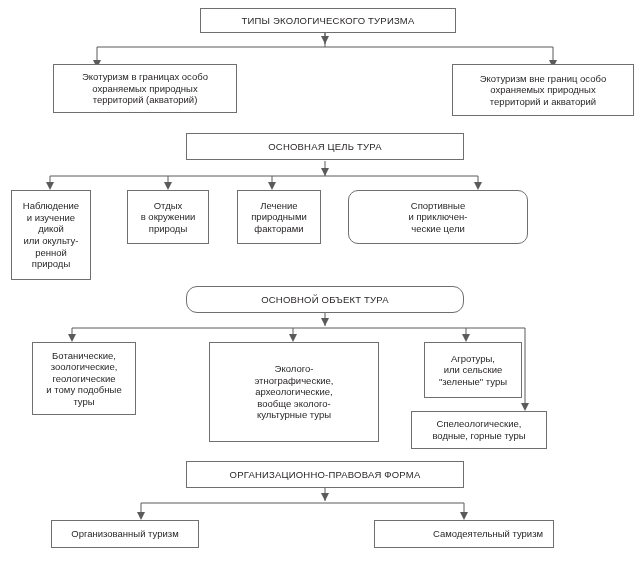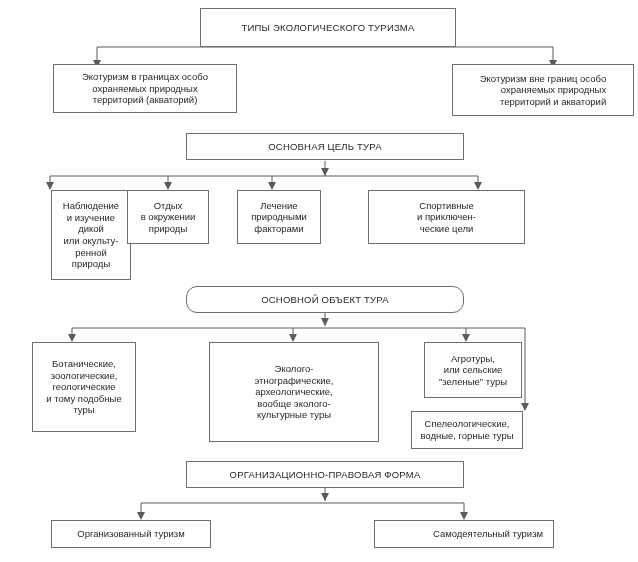--- a/index.html
+++ b/index.html
@@ -103,63 +103,63 @@
     <line x1="325" y1="488" x2="325" y2="501"></line>
     <polygon points="321,493 329,493 325,501"></polygon>
 
     <line x1="141" y1="503" x2="464" y2="503"></line>
     <line x1="141" y1="503" x2="141" y2="512"></line>
     <polygon points="137,512 145,512 141,520"></polygon>
     <line x1="464" y1="503" x2="464" y2="512"></line>
     <polygon points="460,512 468,512 464,520"></polygon>
   </svg>
 
-  <div class="node header" style="left:200px; top:8px; width:256px; height:39px;">ТИПЫ ЭКОЛОГИЧЕСКОГО ТУРИЗМА</div>
+  <div class="node header" style="left:200px; top:8px; width:256px; height:25px;">ТИПЫ ЭКОЛОГИЧЕСКОГО ТУРИЗМА</div>
 
   <div class="node leaf" style="left:21px; top:64px; width:184px; height:49px;margin-left:32px;">Экотуризм в границах особо
 охраняемых природных
 территорий (акваторий)</div>
-  <div class="node leaf" style="left:452px; top:64px; width:182px; height:52px;text-align:right;">Экотуризм вне границ особо
+  <div class="node leaf" style="left:452px; top:64px; width:182px; height:52px;">Экотуризм вне границ особо
 охраняемых природных
 территорий и акваторий</div>
 
   <div class="node header" style="left:186px; top:133px; width:278px; height:27px;text-align:right;">ОСНОВНАЯ ЦЕЛЬ ТУРА</div>
 
-  <div class="node leaf" style="left:11px; top:190px; width:80px; height:90px;margin-left:40px;">Наблюдение
+  <div class="node leaf" style="left:11px; top:190px; width:80px; height:90px;">Наблюдение
 и изучение
 дикой
 или окульту-
 ренной
 природы</div>
   <div class="node leaf" style="left:127px; top:190px; width:82px; height:54px;">Отдых
 в окружении
 природы</div>
   <div class="node leaf" style="left:237px; top:190px; width:84px; height:54px;">Лечение
 природными
 факторами</div>
-  <div class="node leaf" style="left:368px; top:190px; width:157px; height:54px;">Спортивные
+  <div class="node leaf" style="left:348px; top:190px; width:180px; height:54px;border-radius:10px;">Спортивные
 и приключен-
 ческие цели</div>
 
   <div class="node header" style="left:186px; top:286px; width:278px; height:27px;border-radius:11px;">ОСНОВНОЙ ОБЪЕКТ ТУРА</div>
 
-  <div class="node leaf" style="left:32px; top:342px; width:104px; height:90px;">Ботанические,
+  <div class="node leaf" style="left:32px; top:342px; width:104px; height:73px;">Ботанические,
 зоологические,
 геологические
 и тому подобные
 туры</div>
   <div class="node leaf" style="left:209px; top:342px; width:170px; height:100px;text-align:center;">Эколого-
 этнографические,
 археологические,
 вообще эколого-
 культурные туры</div>
   <div class="node leaf" style="left:424px; top:342px; width:98px; height:56px;">Агротуры,
 или сельские
 "зеленые" туры</div>
-  <div class="node leaf" style="left:411px; top:411px; width:112px; height:38px;">Спелеологические,
+  <div class="node leaf" style="left:411px; top:411px; width:136px; height:38px;">Спелеологические,
 водные, горные туры</div>
 
   <div class="node header" style="left:186px; top:461px; width:278px; height:27px;">ОРГАНИЗАЦИОННО-ПРАВОВАЯ ФОРМА</div>
 
-  <div class="node leaf" style="left:51px; top:520px; width:160px; height:28px;">Организованный туризм</div>
+  <div class="node leaf" style="left:51px; top:520px; width:148px; height:28px;">Организованный туризм</div>
   <div class="node leaf" style="left:374px; top:520px; width:180px; height:28px;padding-left:48px;">Самодеятельный туризм</div>
 
 </div>
 
 </body></html>

